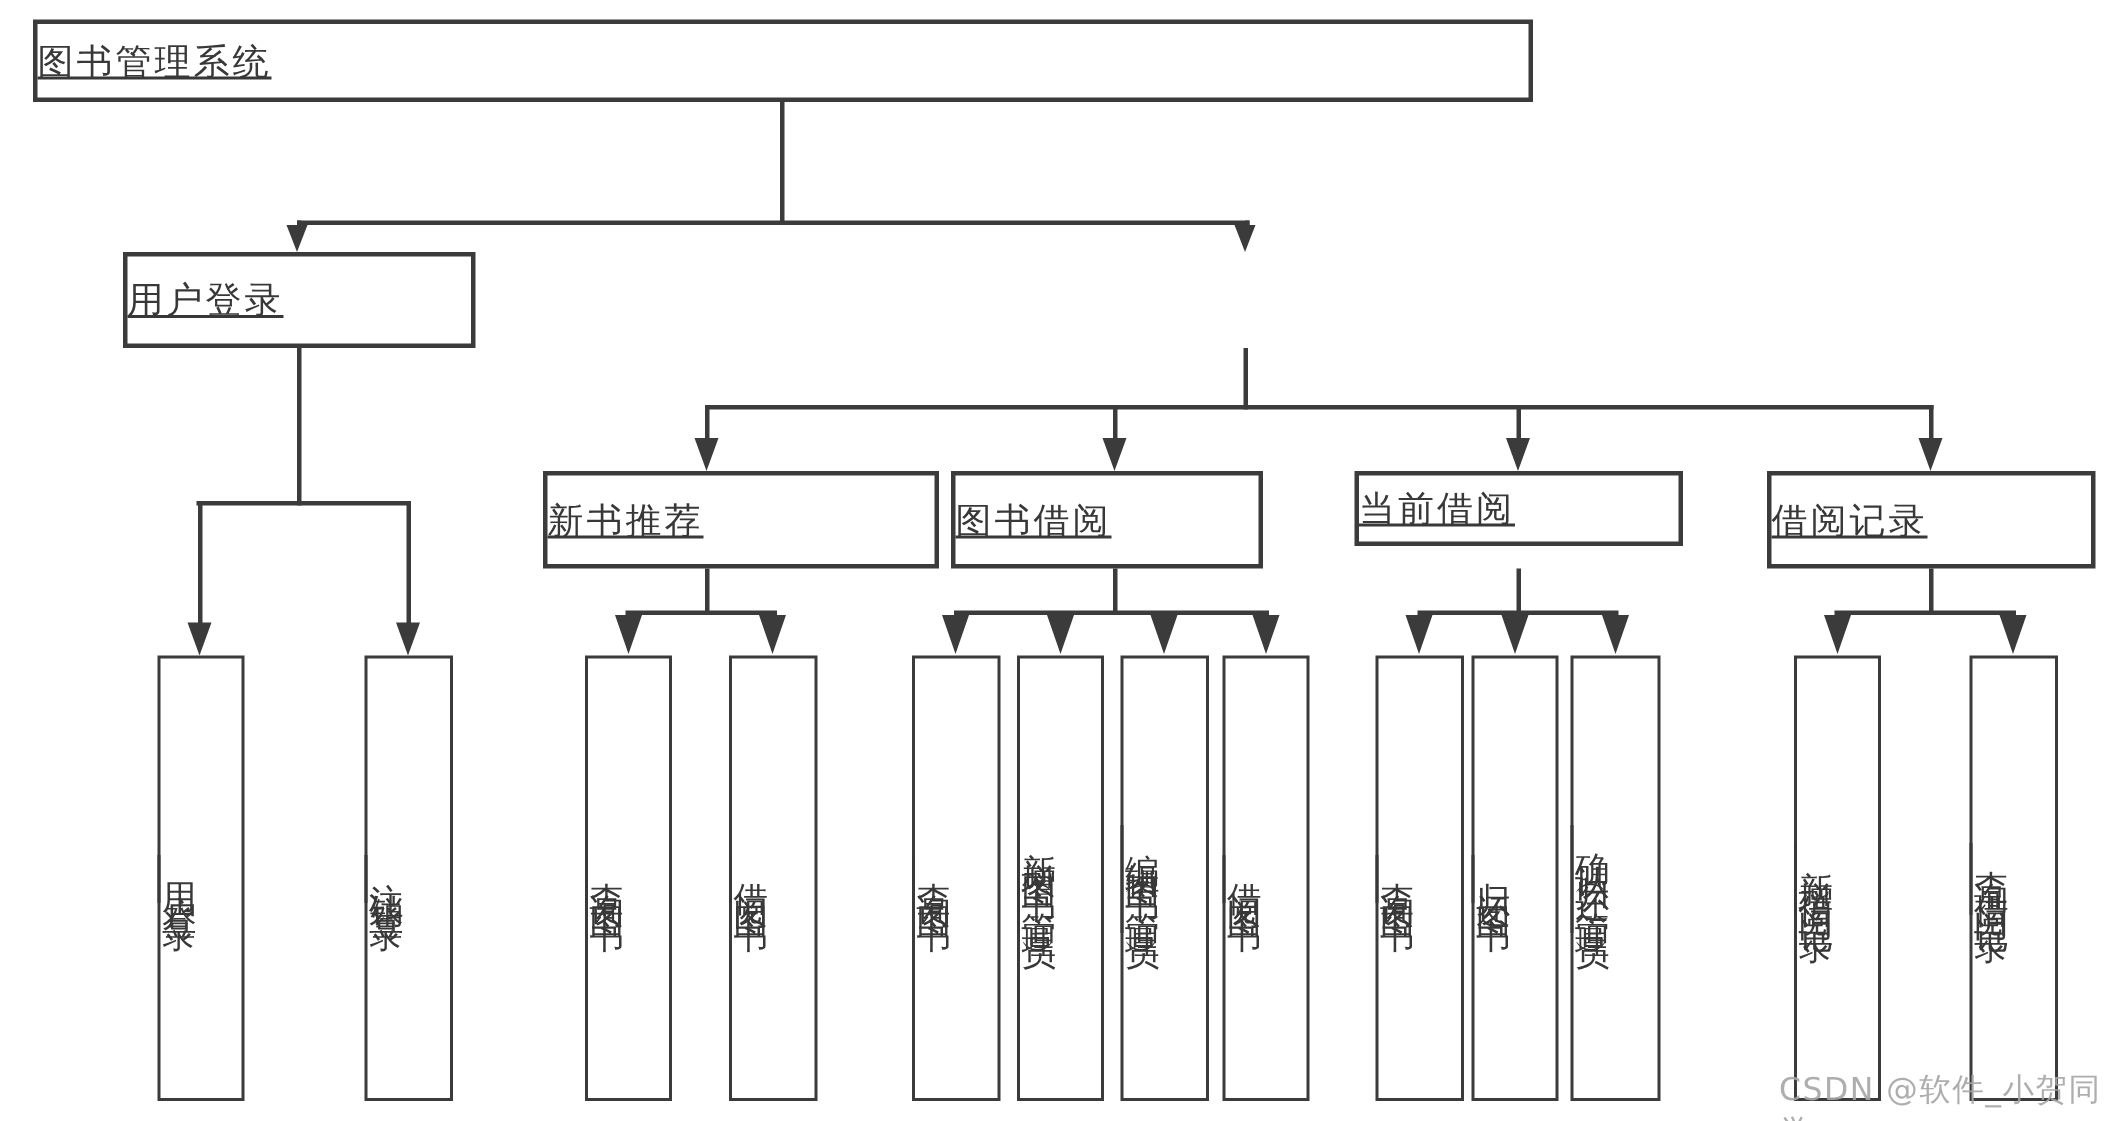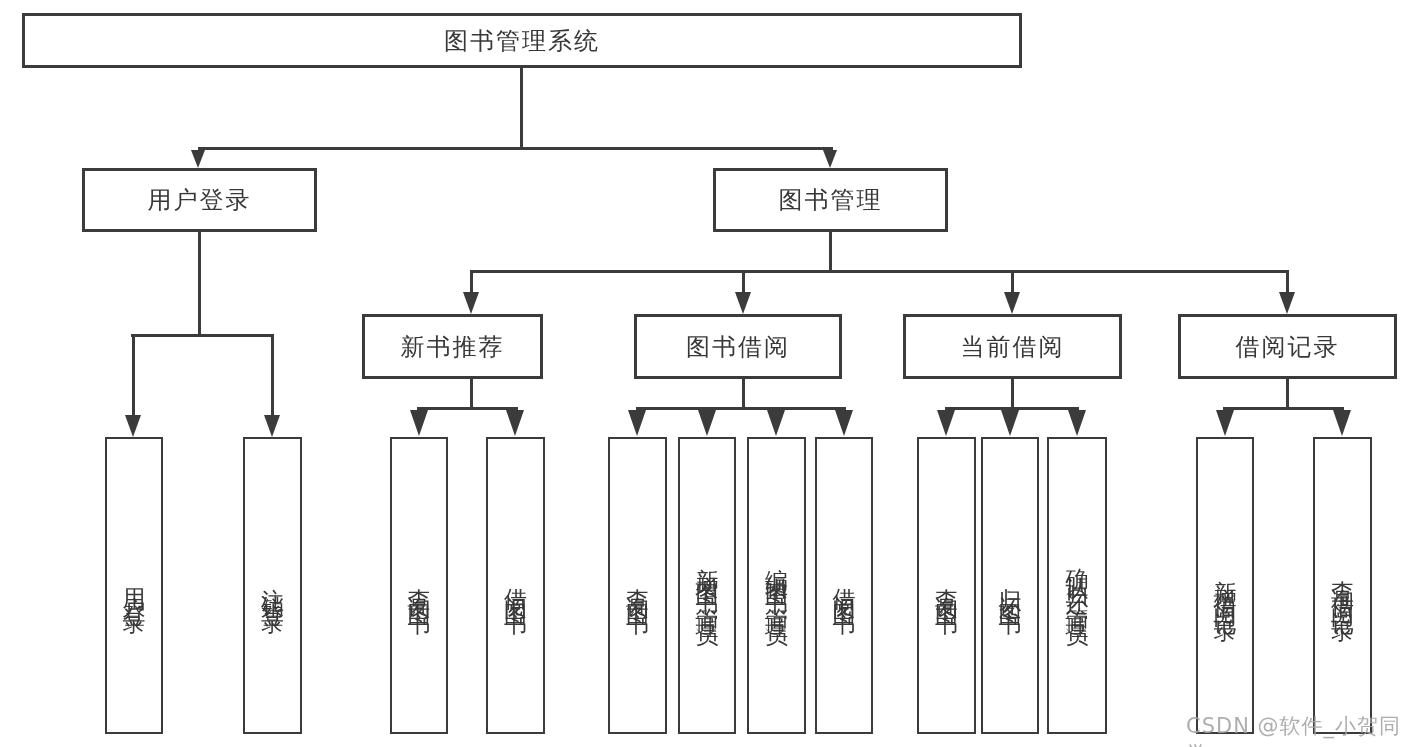--- a/index.html
+++ b/index.html
@@ -9,22 +9,22 @@
     --bg:#ffffff;
     --wm:#a6a6a6;
   }
   *{margin:0;padding:0;box-sizing:border-box;}
   html,body{width:1405px;height:747px;background:var(--bg);overflow:hidden;}
   body{font-family:"DejaVu Sans","Liberation Sans",sans-serif;color:var(--text);}
   .stage{position:absolute;left:0;top:0;width:1405px;height:747px;}
   .node{
     position:absolute;background:var(--boxfill);
     border:3px solid var(--line);
-    display:flex;align-items:center;justify-content:center;
-    font-size:24px;letter-spacing:2px;
+    display:flex;align-items:center;justify-content:flex-start;
+    font-size:24px;letter-spacing:2px;text-decoration:underline;
   }
   .leaf{border-width:2px;}
   .leaf .vtext{
     writing-mode:vertical-rl;text-orientation:mixed;
     font-size:23px;line-height:1;letter-spacing:8px;
     white-space:nowrap;
   }
   .vline{position:absolute;width:3px;background:var(--line);}
   .hline{position:absolute;height:3px;background:var(--line);}
   .ah{position:absolute;width:0;height:0;
@@ -49,49 +49,46 @@
   <div class="vline" style="left:520px;top:68px;height:80px"></div>
   <div class="hline" style="left:198px;top:147px;width:635px"></div>
   <div class="vline" style="left:198px;top:147px;height:6px"></div>
   <div class="ah ah18" style="left:191px;top:150px"></div>
   <div class="vline" style="left:830px;top:147px;height:6px"></div>
   <div class="ah ah18" style="left:823px;top:150px"></div>
 
   <div class="node" style="left:82px;top:168px;width:235px;height:64px">
     <span>用户登录</span>
   </div>
-  <div class="node" style="left:713px;top:168px;width:235px;height:64px">
-    <span>图书管理</span>
-  </div>
 
   <div class="vline" style="left:198px;top:232px;height:105px"></div>
   <div class="hline" style="left:131px;top:334px;width:143px"></div>
   <div class="vline" style="left:132px;top:334px;height:83px"></div>
   <div class="ah" style="left:125px;top:415px"></div>
   <div class="vline" style="left:271px;top:334px;height:83px"></div>
   <div class="ah" style="left:264px;top:415px"></div>
 
   <div class="vline" style="left:829px;top:232px;height:41px"></div>
   <div class="hline" style="left:470px;top:270px;width:819px"></div>
   <div class="vline" style="left:470px;top:270px;height:24px"></div>
   <div class="ah" style="left:463px;top:292px"></div>
   <div class="vline" style="left:742px;top:270px;height:24px"></div>
   <div class="ah" style="left:735px;top:292px"></div>
   <div class="vline" style="left:1011px;top:270px;height:24px"></div>
   <div class="ah" style="left:1004px;top:292px"></div>
   <div class="vline" style="left:1286px;top:270px;height:24px"></div>
   <div class="ah" style="left:1279px;top:292px"></div>
 
-  <div class="node" style="left:362px;top:314px;width:181px;height:65px">
+  <div class="node" style="left:362px;top:314px;width:264px;height:65px">
     <span>新书推荐</span>
   </div>
   <div class="node" style="left:634px;top:314px;width:208px;height:65px">
     <span>图书借阅</span>
   </div>
-  <div class="node" style="left:903px;top:314px;width:219px;height:65px">
+  <div class="node" style="left:903px;top:314px;width:219px;height:50px">
     <span>当前借阅</span>
   </div>
   <div class="node" style="left:1178px;top:314px;width:219px;height:65px">
     <span>借阅记录</span>
   </div>
 
   <div class="vline" style="left:470px;top:379px;height:31px"></div>
   <div class="hline" style="left:417px;top:407px;width:101px"></div>
   <div class="ah ahL" style="left:410px;top:410px"></div>
   <div class="ah ahL" style="left:506px;top:410px"></div>

